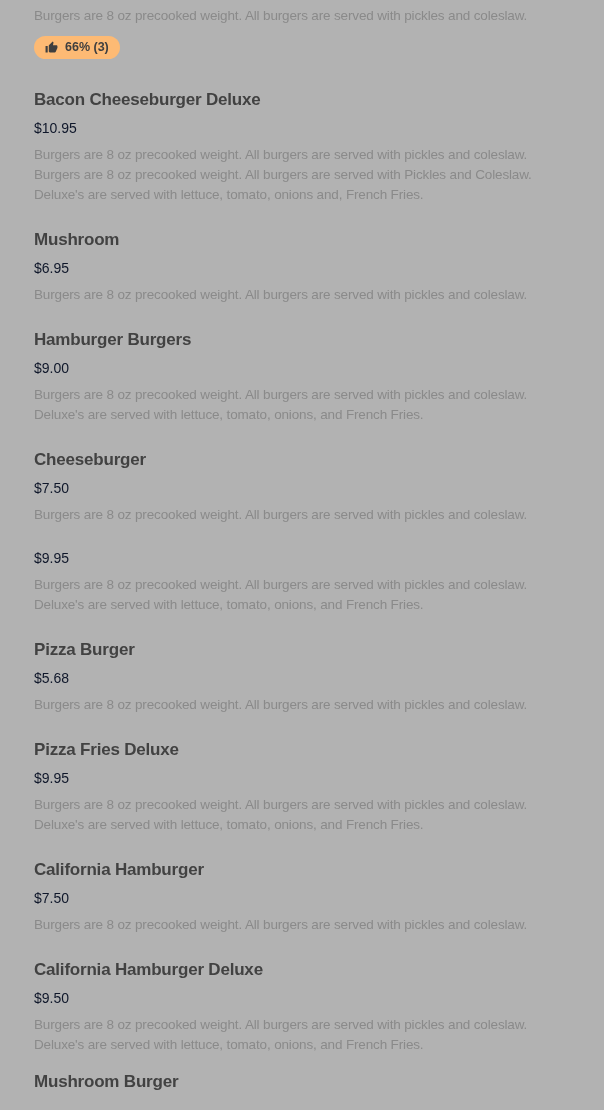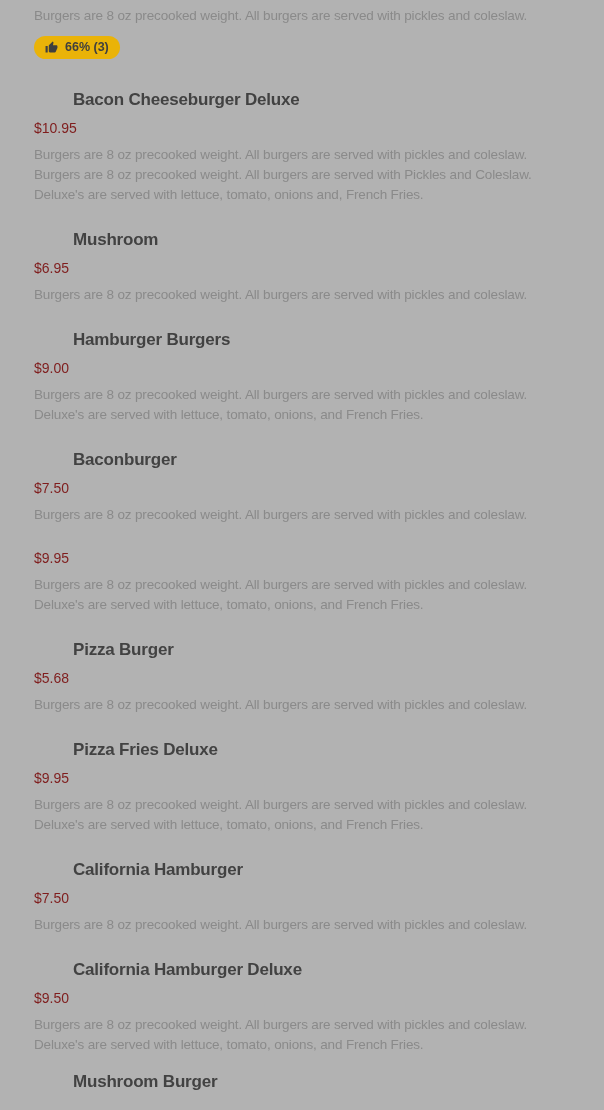--- a/index.html
+++ b/index.html
@@ -17,46 +17,45 @@
     color: #8a8a8a;
     letter-spacing: -0.15px;
     max-width: 546px;
   }
   .badge {
     display: inline-flex;
     align-items: center;
     gap: 7px;
     margin-top: 10px;
     padding: 4px 11px;
-    background: #eab308;
+    background: #fdba74;
     border-radius: 13px;
   }
   .badge .thumb { display: inline-flex; }
   .badge .thumb svg { width: 13px; height: 13px; fill: #3f3f3f; display: block; }
   .badge-label {
     font-size: 12.5px;
     line-height: 15px;
     color: #3f3f3f;
     font-weight: bold;
   }
   .items { margin-top: 30px; }
   .item { margin-bottom: 24px; cursor: pointer; }
   .item-name {
     font-size: 17px;
     line-height: 22px;
     font-weight: 600;
     color: #424242;
     letter-spacing: -0.2px;
-    margin-left: 39px;
   }
   .item-price {
     margin-top: 8px;
     font-size: 14px;
     line-height: 18px;
-    color: #7f1d1d;
+    color: #0f172a;
   }
   .item-desc {
     margin-top: 8px;
     font-size: 13.5px;
     line-height: 20px;
     color: #8a8a8a;
     letter-spacing: -0.15px;
     max-width: 546px;
   }
   .clipped { margin-top: -8px; }
@@ -91,21 +90,21 @@
       <p class="item-desc">Burgers are 8 oz precooked weight. All burgers are served with pickles and coleslaw.</p>
     </div>
 
     <div class="item">
       <h3 class="item-name">Hamburger Burgers</h3>
       <div class="item-price">$9.00</div>
       <p class="item-desc">Burgers are 8 oz precooked weight. All burgers are served with pickles and coleslaw. Deluxe's are served with lettuce, tomato, onions, and French Fries.</p>
     </div>
 
     <div class="item">
-      <h3 class="item-name">Baconburger</h3>
+      <h3 class="item-name">Cheeseburger</h3>
       <div class="item-price">$7.50</div>
       <p class="item-desc">Burgers are 8 oz precooked weight. All burgers are served with pickles and coleslaw.</p>
     </div>
 
     <div class="item">
       <div class="item-price">$9.95</div>
       <p class="item-desc">Burgers are 8 oz precooked weight. All burgers are served with pickles and coleslaw. Deluxe's are served with lettuce, tomato, onions, and French Fries.</p>
     </div>
 
     <div class="item">

